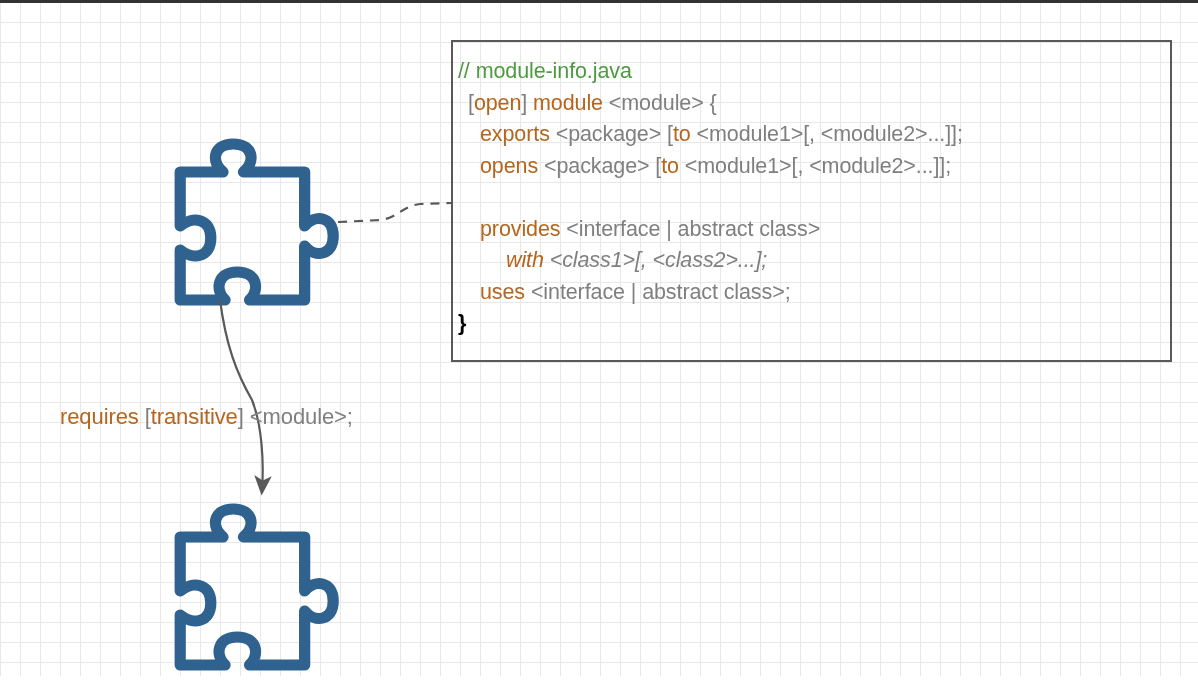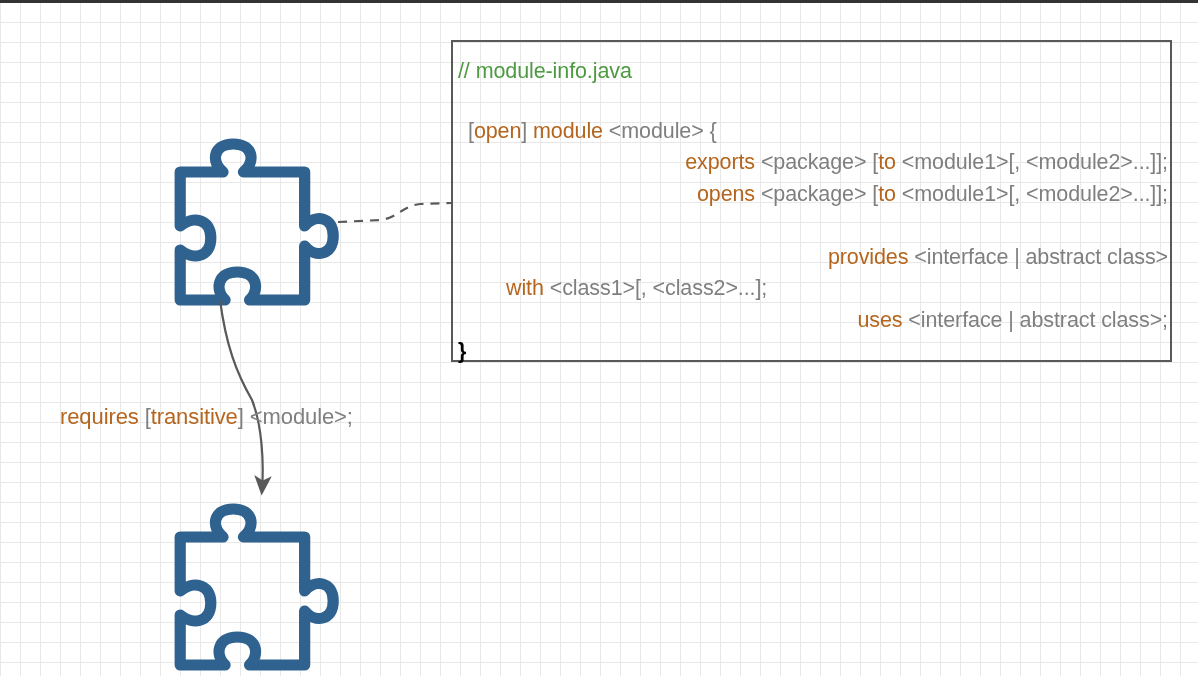--- a/index.html
+++ b/index.html
@@ -50,23 +50,23 @@
     white-space: pre;
     color: #7f7f7f;
     letter-spacing: -0.1px;
   }
   .ln { display: block; height: 31.5px; }
   .kw   { color: #b5651d; }
   .cmt  { color: #4e9a40; }
   .ph   { color: #7f7f7f; }
   .brk  { color: #7f7f7f; }
   .brace{ color: #000000; font-weight: 600; }
-  .ind1 { padding-left: 10px; margin-top: 28px; }
-  .ind2 { padding-left: 22px; text-align: right; }
-  .ind3 { padding-left: 48px; }
+  .ind1 { padding-left: 10px; }
+  .ind2 { padding-left: 22px; }
+  .ind3 { padding-left: 48px; font-style: italic; }
 
   
   #requires-label {
     position: absolute;
     left: 60px;
     top: 403px;
     font-size: 22px;
     line-height: 28px;
     white-space: pre;
     color: #7f7f7f;

